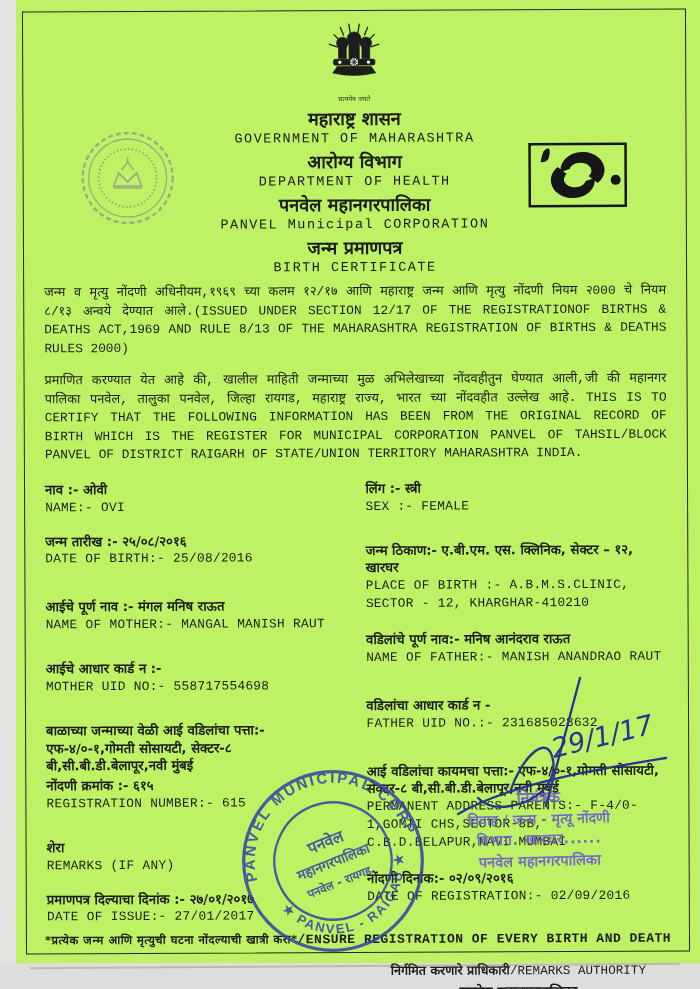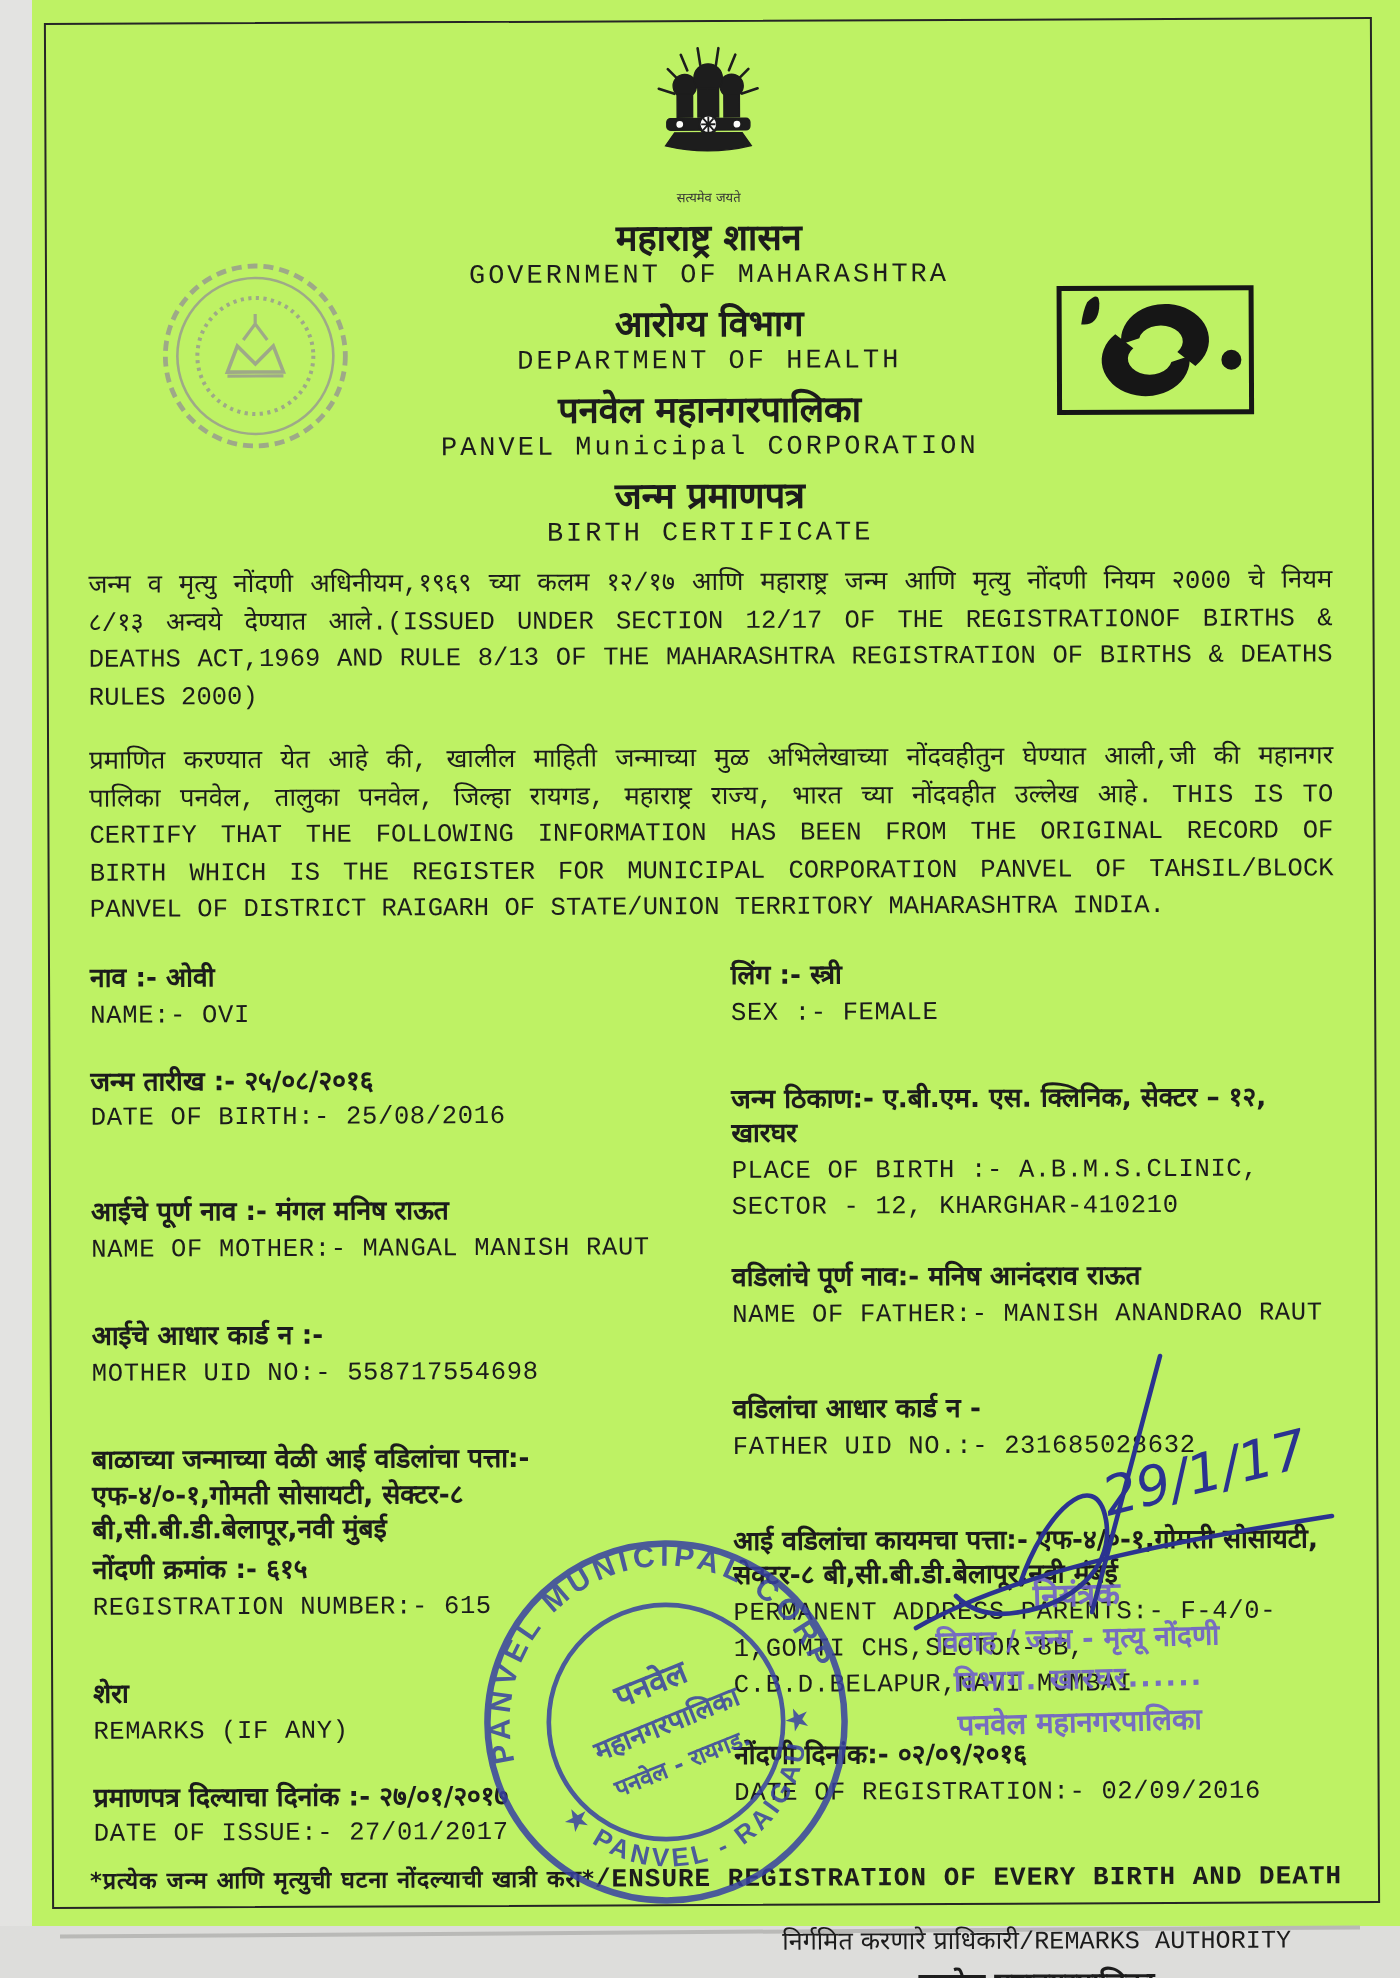--- a/index.html
+++ b/index.html
@@ -22,21 +22,21 @@
   .intro.second{margin-top:14px;}
   .grid{display:flex;justify-content:space-between;margin-top:16px;}
   .col{width:48.5%;}
   .field{margin-bottom:0;}
   .mr{font-family:"DejaVu Sans",sans-serif;font-weight:700;font-size:13.2px;line-height:1.35;}
   .en{font-size:12.8px;line-height:1.4;letter-spacing:.3px;}
   .mb-s{margin-bottom:16px;} .mb-m{margin-bottom:26px;} .mb-l{margin-bottom:30px;}
   .mb-xs{margin-bottom:2px;} .mb-addr{margin-bottom:18px;}
   .authority{margin-top:56px;text-align:center;}
   .authority .issuing{font-size:12.6px;}
-  .authority .issuing .mr-inline{font-family:"DejaVu Sans",sans-serif;font-weight:400;}
+  .authority .issuing .mr-inline{font-family:"DejaVu Sans",sans-serif;font-weight:700;}
   .authority .corp-mr{font-family:"DejaVu Sans",sans-serif;font-weight:700;font-size:14px;margin-top:3px;}
   .cert-footer{position:absolute;left:10px;right:10px;bottom:5px;text-align:center;
         font-size:13px;font-weight:700;letter-spacing:.5px;}
   .cert-footer .mr-part{font-family:"DejaVu Sans",sans-serif;font-size:11.5px;}
   
   .round-stamp{position:absolute;left:240px;top:768px;width:186px;height:186px;color:#3741a3;
         transform:rotate(-22deg);opacity:.85;z-index:5;}
   .round-stamp svg{width:100%;height:100%;}
   .round-stamp text{fill:currentColor;font-family:"Liberation Sans",sans-serif;}
   .round-stamp .dev{font-family:"DejaVu Sans",sans-serif;font-weight:700;}

